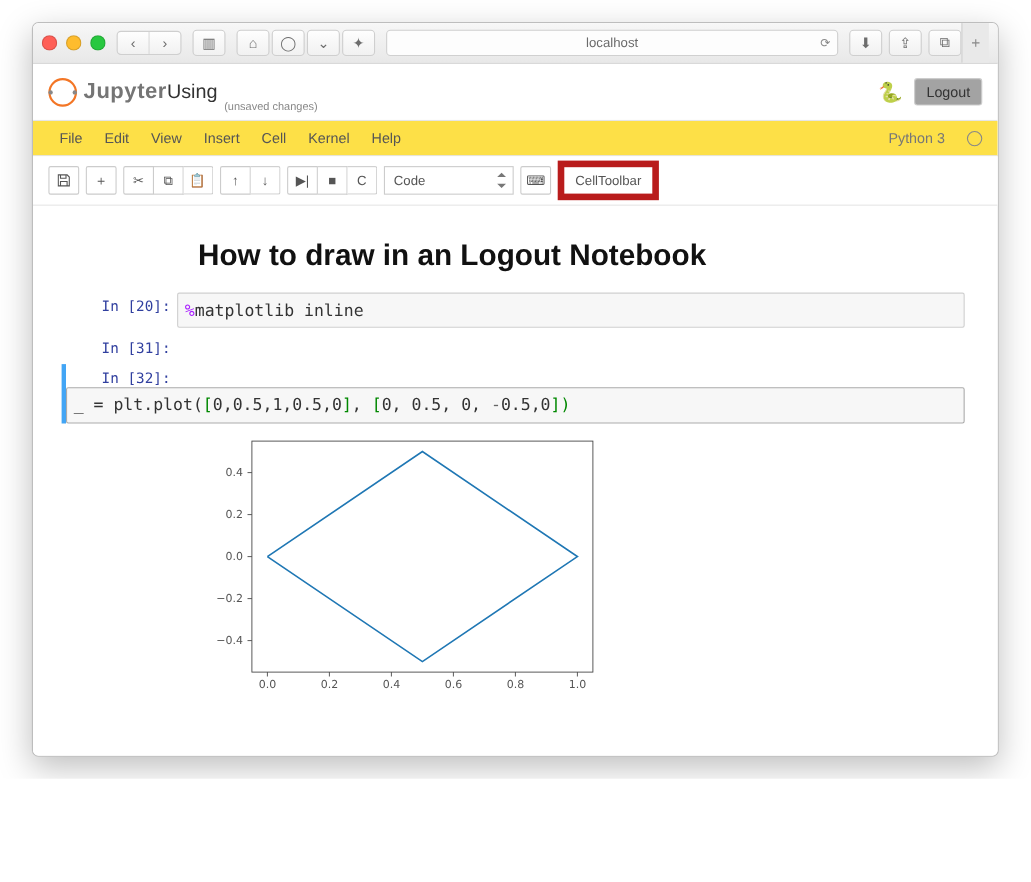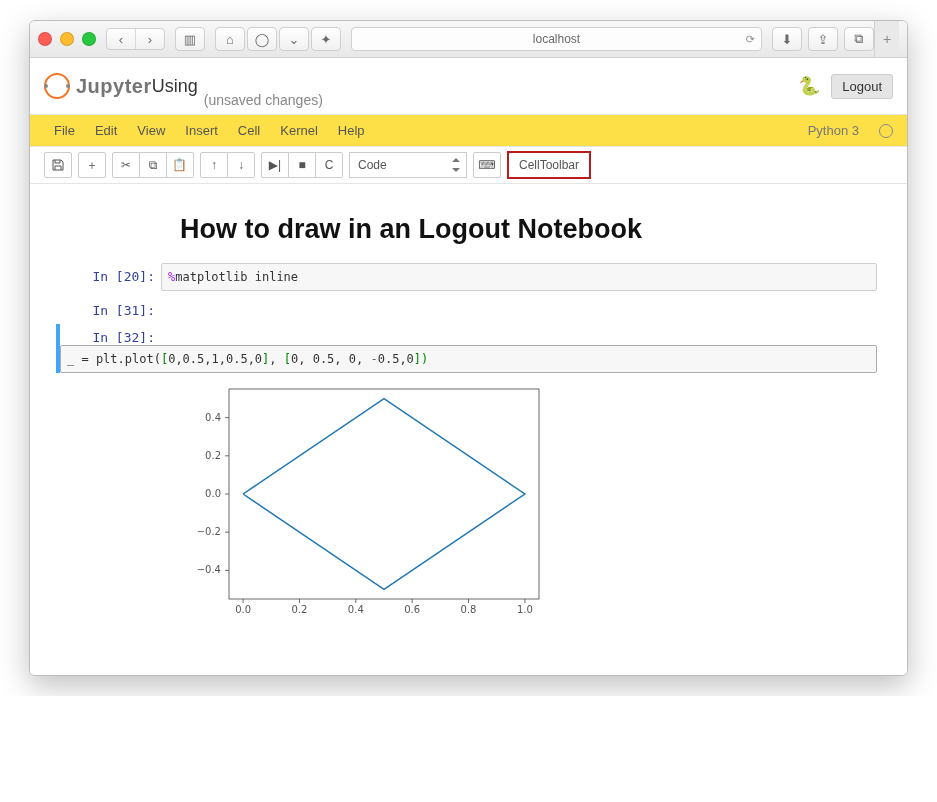--- a/index.html
+++ b/index.html
@@ -22,50 +22,50 @@
   
   .content{background:#fff;}
   
   .jhdr{display:flex;align-items:center;padding:6px 14px;border-bottom:1px solid #e5e5e5;}
   .jlogo{display:flex;align-items:center;gap:6px;}
   .jlogo .orb{width:22px;height:22px;border-radius:50%;border:2px solid #f37626;position:relative;}
   .jlogo .orb::before,.jlogo .orb::after{content:"";position:absolute;width:4px;height:4px;background:#888;border-radius:50%;}
   .jlogo .orb::before{left:-2px;top:9px;} .jlogo .orb::after{right:-2px;top:9px;}
   .jlogo .word{font-size:20px;color:#757575;letter-spacing:0.5px;font-weight:bold;}
   .nbname{font-size:18px;color:#333;}
-  .nbstatus{font-size:14px;color:#888;margin-left:6px;margin-top:28px;}
+  .nbstatus{font-size:10px;color:#888;margin-left:6px;margin-top:28px;}
   .jhdr .sp{flex:1;}
   .pyicon{font-size:18px;margin-right:10px;}
-  .logout{border:1px solid #ccc;border-radius:3px;padding:4px 10px;background:#e5e5e5;font-size:13px;color:#333;}
+  .logout{border:1px solid #ccc;border-radius:3px;padding:4px 10px;background:#a3a3a3;font-size:13px;color:#333;}
   
   .menubar{display:flex;align-items:center;padding:4px 14px;border-bottom:1px solid #e5e5e5;background:#fde047;font-size:13px;color:#555;}
   .menubar .mitem{padding:4px 10px;}
   .menubar .sp{flex:1;}
   .kernel-ind{display:flex;align-items:center;gap:20px;color:#777;}
   .kcircle{width:12px;height:12px;border:1px solid #888;border-radius:50%;}
   
   .toolbar{display:flex;align-items:center;padding:4px 14px;border-bottom:1px solid #e5e5e5;background:#fff;gap:6px;}
   .btn{border:1px solid #ccc;background:#fff;height:24px;min-width:26px;display:flex;align-items:center;justify-content:center;border-radius:2px;color:#555;font-size:12px;}
   .btngrp{display:flex;}
   .btngrp .btn{border-radius:0;}
   .btngrp .btn:first-child{border-top-left-radius:2px;border-bottom-left-radius:2px;}
   .btngrp .btn:last-child{border-top-right-radius:2px;border-bottom-right-radius:2px;}
   .btngrp .btn + .btn{border-left:none;}
   .celltype{border:1px solid #ccc;height:24px;display:flex;align-items:center;padding:0 18px 0 8px;position:relative;font-size:12px;color:#555;min-width:90px;background:#fff;}
   .celltype::after{content:"";position:absolute;right:6px;top:5px;width:0;height:0;border-left:4px solid transparent;border-right:4px solid transparent;border-bottom:4px solid #777;}
   .celltype::before{content:"";position:absolute;right:6px;bottom:5px;width:0;height:0;border-left:4px solid transparent;border-right:4px solid transparent;border-top:4px solid #777;}
-  .celltb{border:2px solid #b91c1c;height:24px;padding:0 10px;display:flex;align-items:center;font-size:12px;color:#555;background:#fff;}
+  .celltb{border:6px solid #b91c1c;height:24px;padding:0 10px;display:flex;align-items:center;font-size:12px;color:#555;background:#fff;}
   
   .nbk{padding:20px 30px 30px 30px;}
   .md-h1{font-size:27px;font-weight:700;margin:10px 0 18px 120px;color:#111;}
   .cell{display:flex;margin-bottom:6px;}
   .cell.selected{border-left:4px solid #42A5F5;padding-left:0;margin-left:-4px;flex-direction:column;}
   .cell.selected .cellbody{border:1px solid #ababab;}
   .prompt{width:95px;text-align:right;padding:6px 6px 0 0;font-family:Menlo,Consolas,monospace;font-size:13px;color:#303F9F;flex-shrink:0;}
-  .cellbody{flex:1;border:1px solid #cfcfcf;background:#f7f7f7;border-radius:2px;padding:5px 6px;font-family:Menlo,Consolas,monospace;font-size:12px;line-height:1.35;white-space:pre;overflow:auto;}
+  .cellbody{flex:1;border:1px solid #cfcfcf;background:#f7f7f7;border-radius:2px;padding:5px 6px;font-family:Menlo,Consolas,monospace;font-size:15px;line-height:1.35;white-space:pre;overflow:auto;}
   .mag{color:#AA22FF;} .kw{color:#008000;font-weight:bold;}
   .outarea{margin-left:99px;margin-top:6px;margin-bottom:6px;}
   
   .plot{width:370px;height:260px;background:#fff;position:relative;margin-left:20px;}
   .plot svg{display:block;}
   .ticklabel{font-family:"DejaVu Sans",Arial,sans-serif;font-size:10px;fill:#555;}
 </style>
 </head>
 <body>
 

